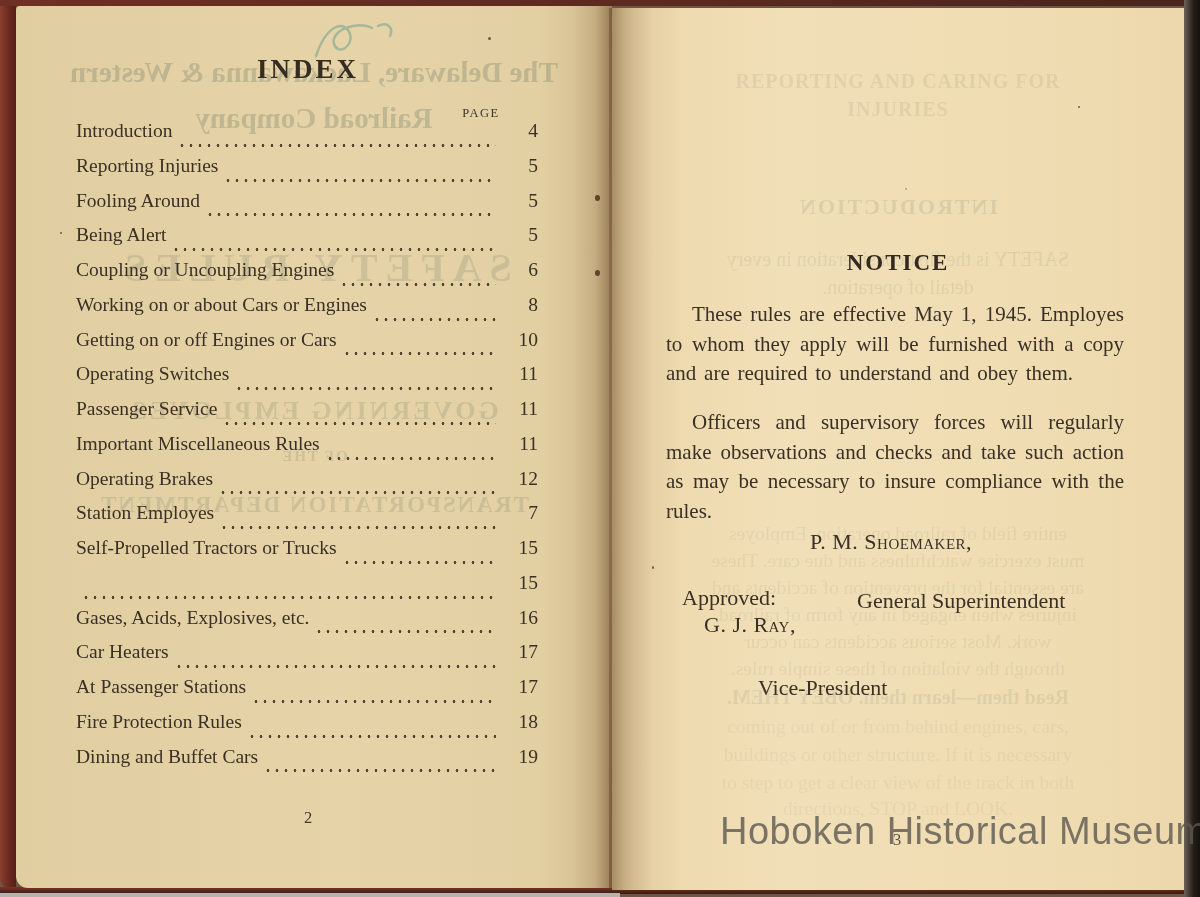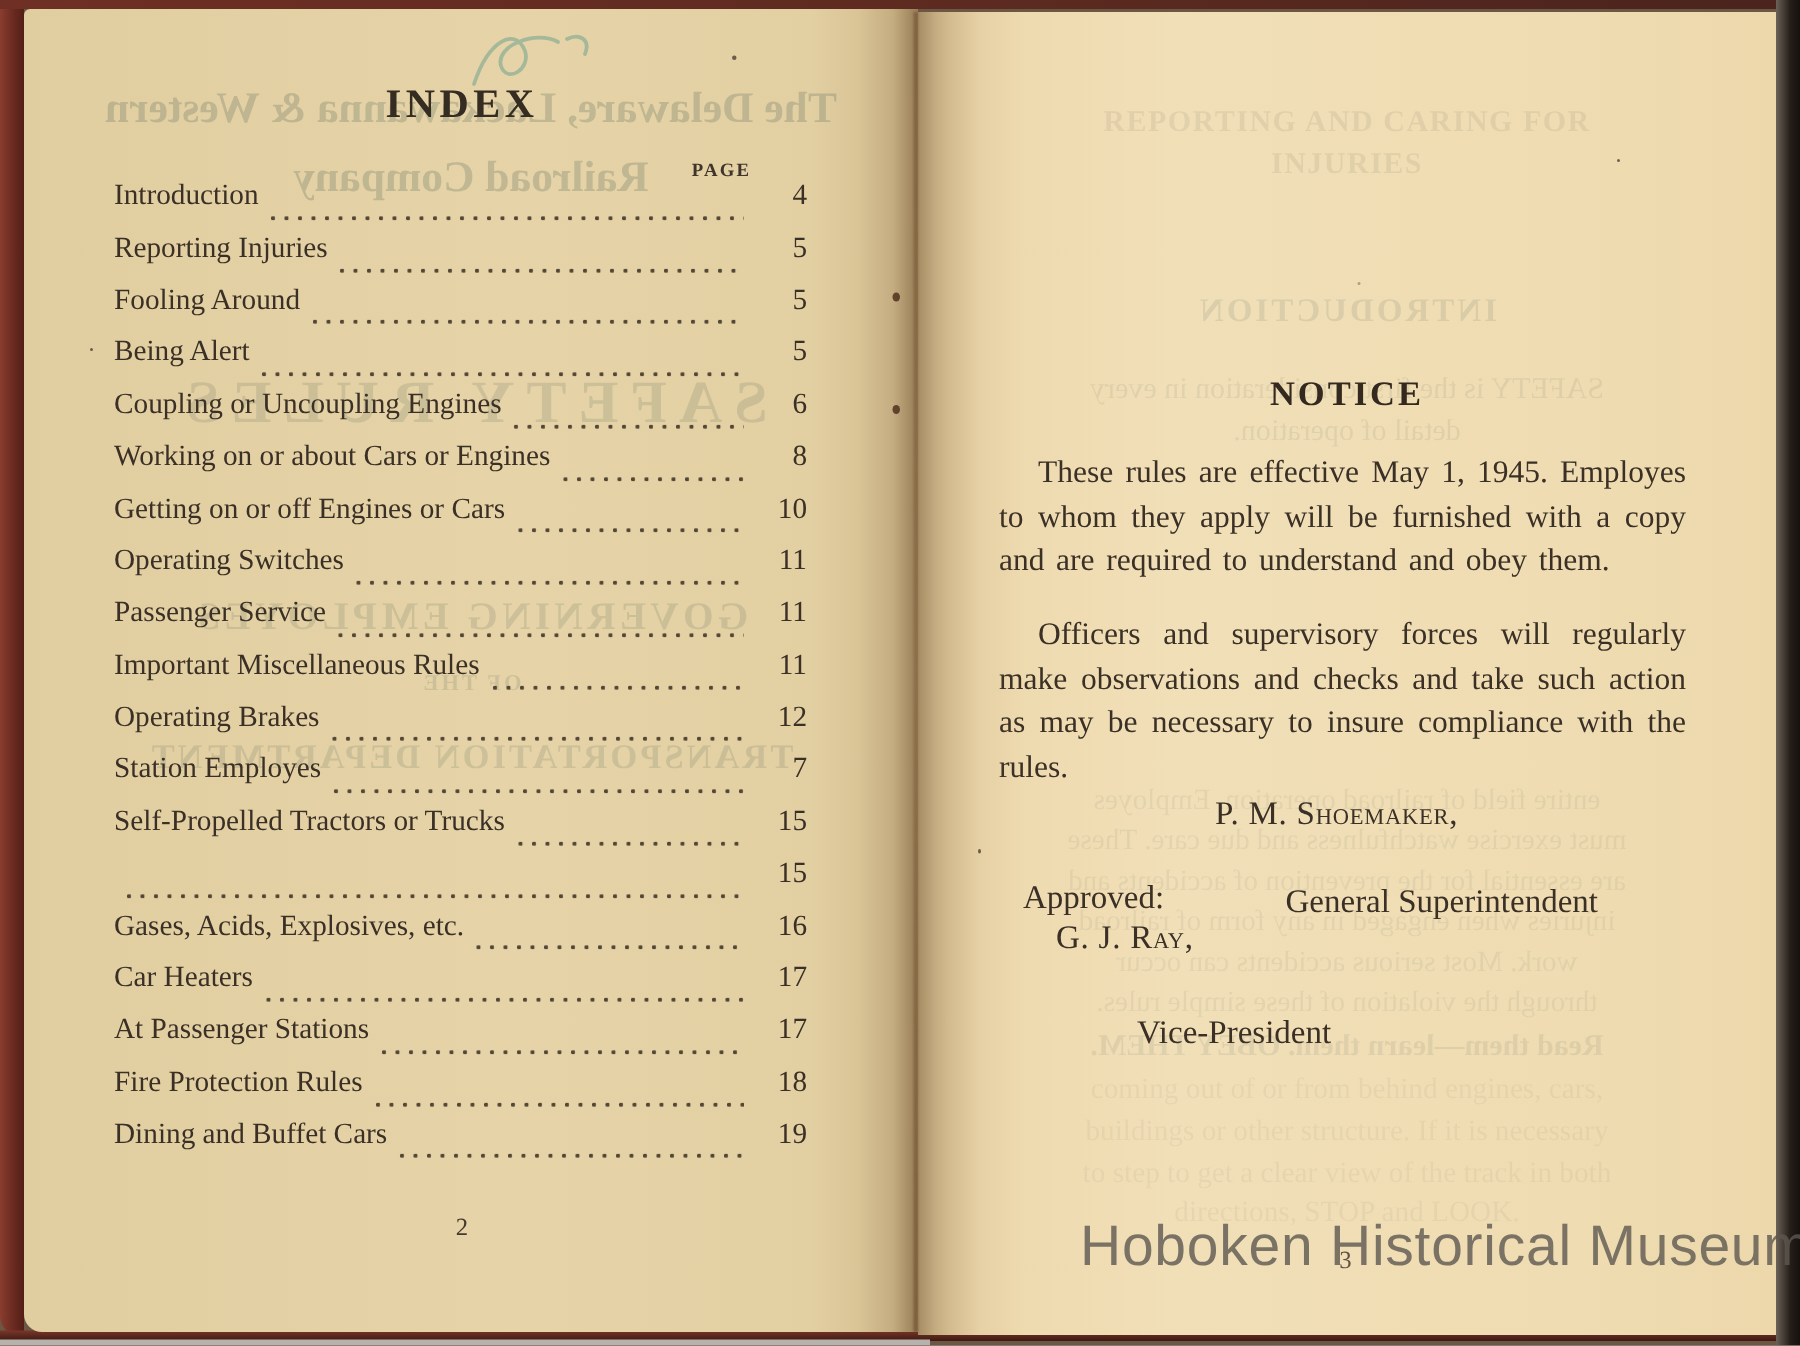--- a/index.html
+++ b/index.html
@@ -27,21 +27,21 @@
               background:linear-gradient(90deg,#cdb685 0%,#e4cd9e 2%,#eed9ad 7%,#f1dfb8 30%,#efdcb2 75%,#ecd8ab 100%);}
   .fold-line{position:absolute;left:609px;top:8px;width:3px;height:880px;
              background:linear-gradient(180deg,rgba(96,62,34,.45),rgba(96,62,34,.25) 50%,rgba(96,62,34,.5));
              filter:blur(.6px);}
   .staple{position:absolute;width:5px;height:6px;border-radius:50%;background:#4a2816;opacity:.8;}
 
   
   .index-title{position:absolute;left:0;top:48px;width:100%;margin:0;text-align:center;
                transform:translateX(-6px);font-size:27px;font-weight:bold;letter-spacing:3px;color:#352c22;}
   .col-header{position:absolute;left:430px;top:100px;width:70px;text-align:center;
-              font-size:12.5px;font-weight:bold;letter-spacing:1.5px;color:#3f352a;}
+              font-size:12.5px;font-weight:normal;letter-spacing:1.5px;color:#3f352a;}
   .index-list{position:absolute;left:60px;top:114px;width:462px;}
   .index-row{display:flex;align-items:baseline;height:34.75px;font-size:19.5px;color:#3a3026;}
   .entry-title{white-space:nowrap;}
   .leader{flex:1;height:5px;align-self:flex-end;margin:0 6px 7px 8px;
           background-image:radial-gradient(circle at 2px 2.5px,rgba(58,46,34,.85) 1.25px,transparent 1.6px);
           background-size:9px 5px;background-repeat:repeat-x;}
   .entry-page{width:36px;text-align:right;}
   .pagenum{position:absolute;font-size:16.5px;color:#453a2d;}
   .pagenum-left{left:277px;top:802px;width:30px;text-align:center;}
   .pagenum-right{left:270px;top:822px;width:30px;text-align:center;opacity:.85;}

